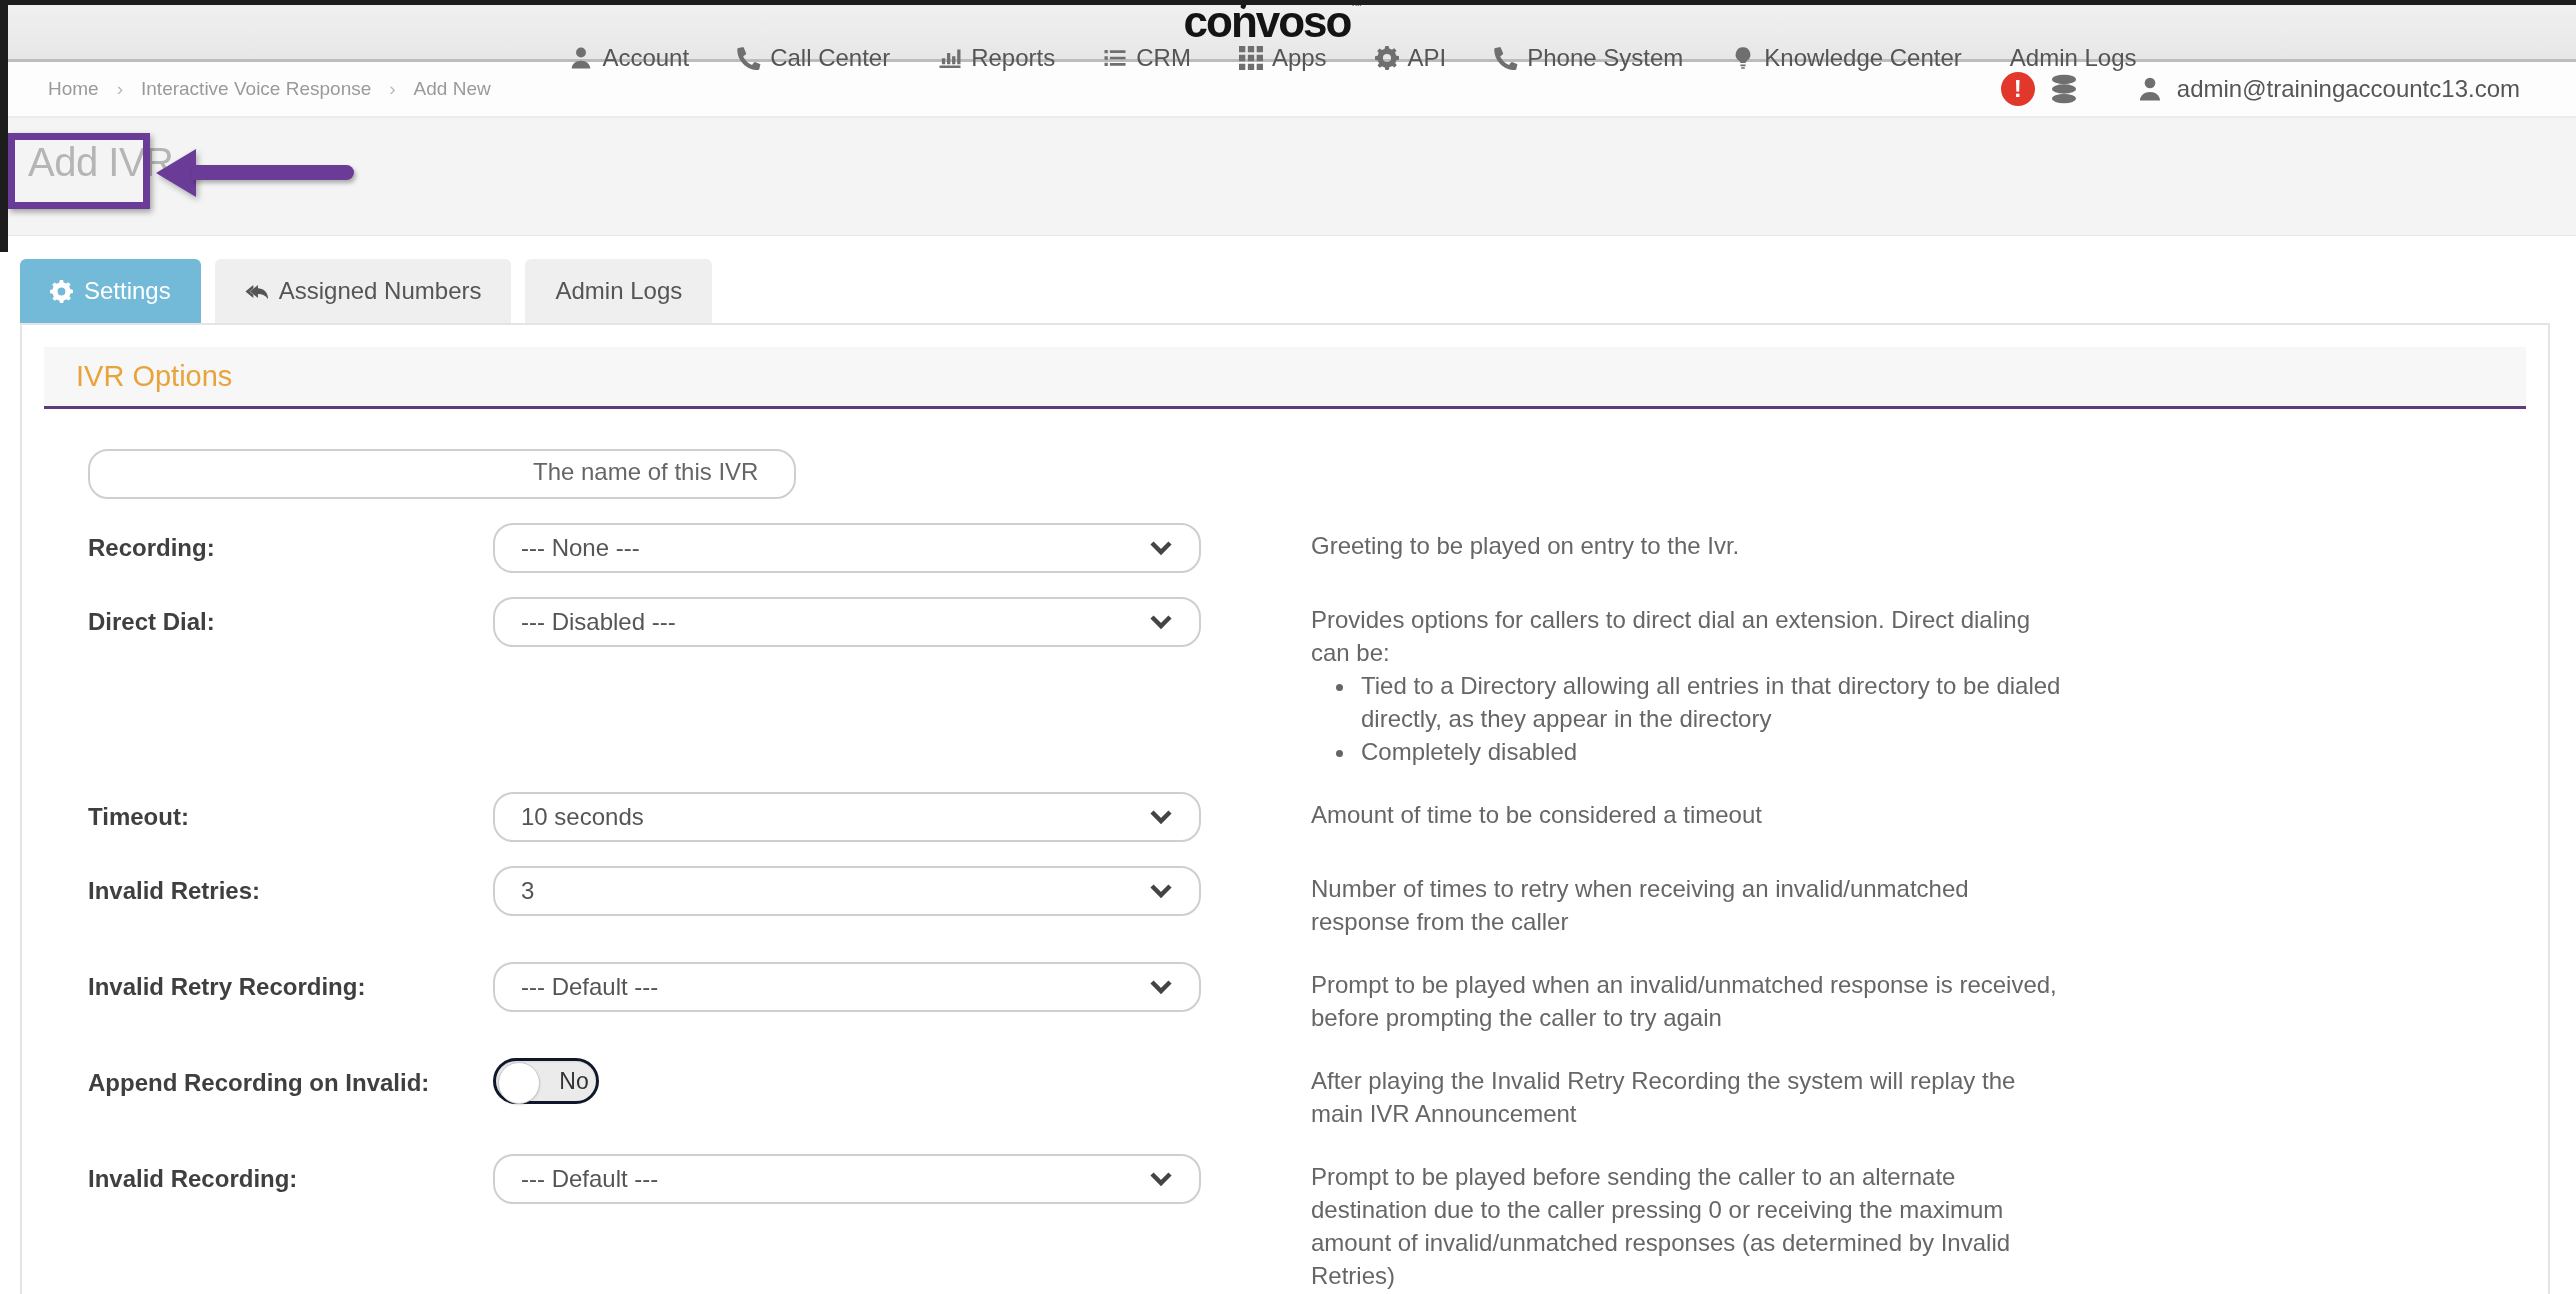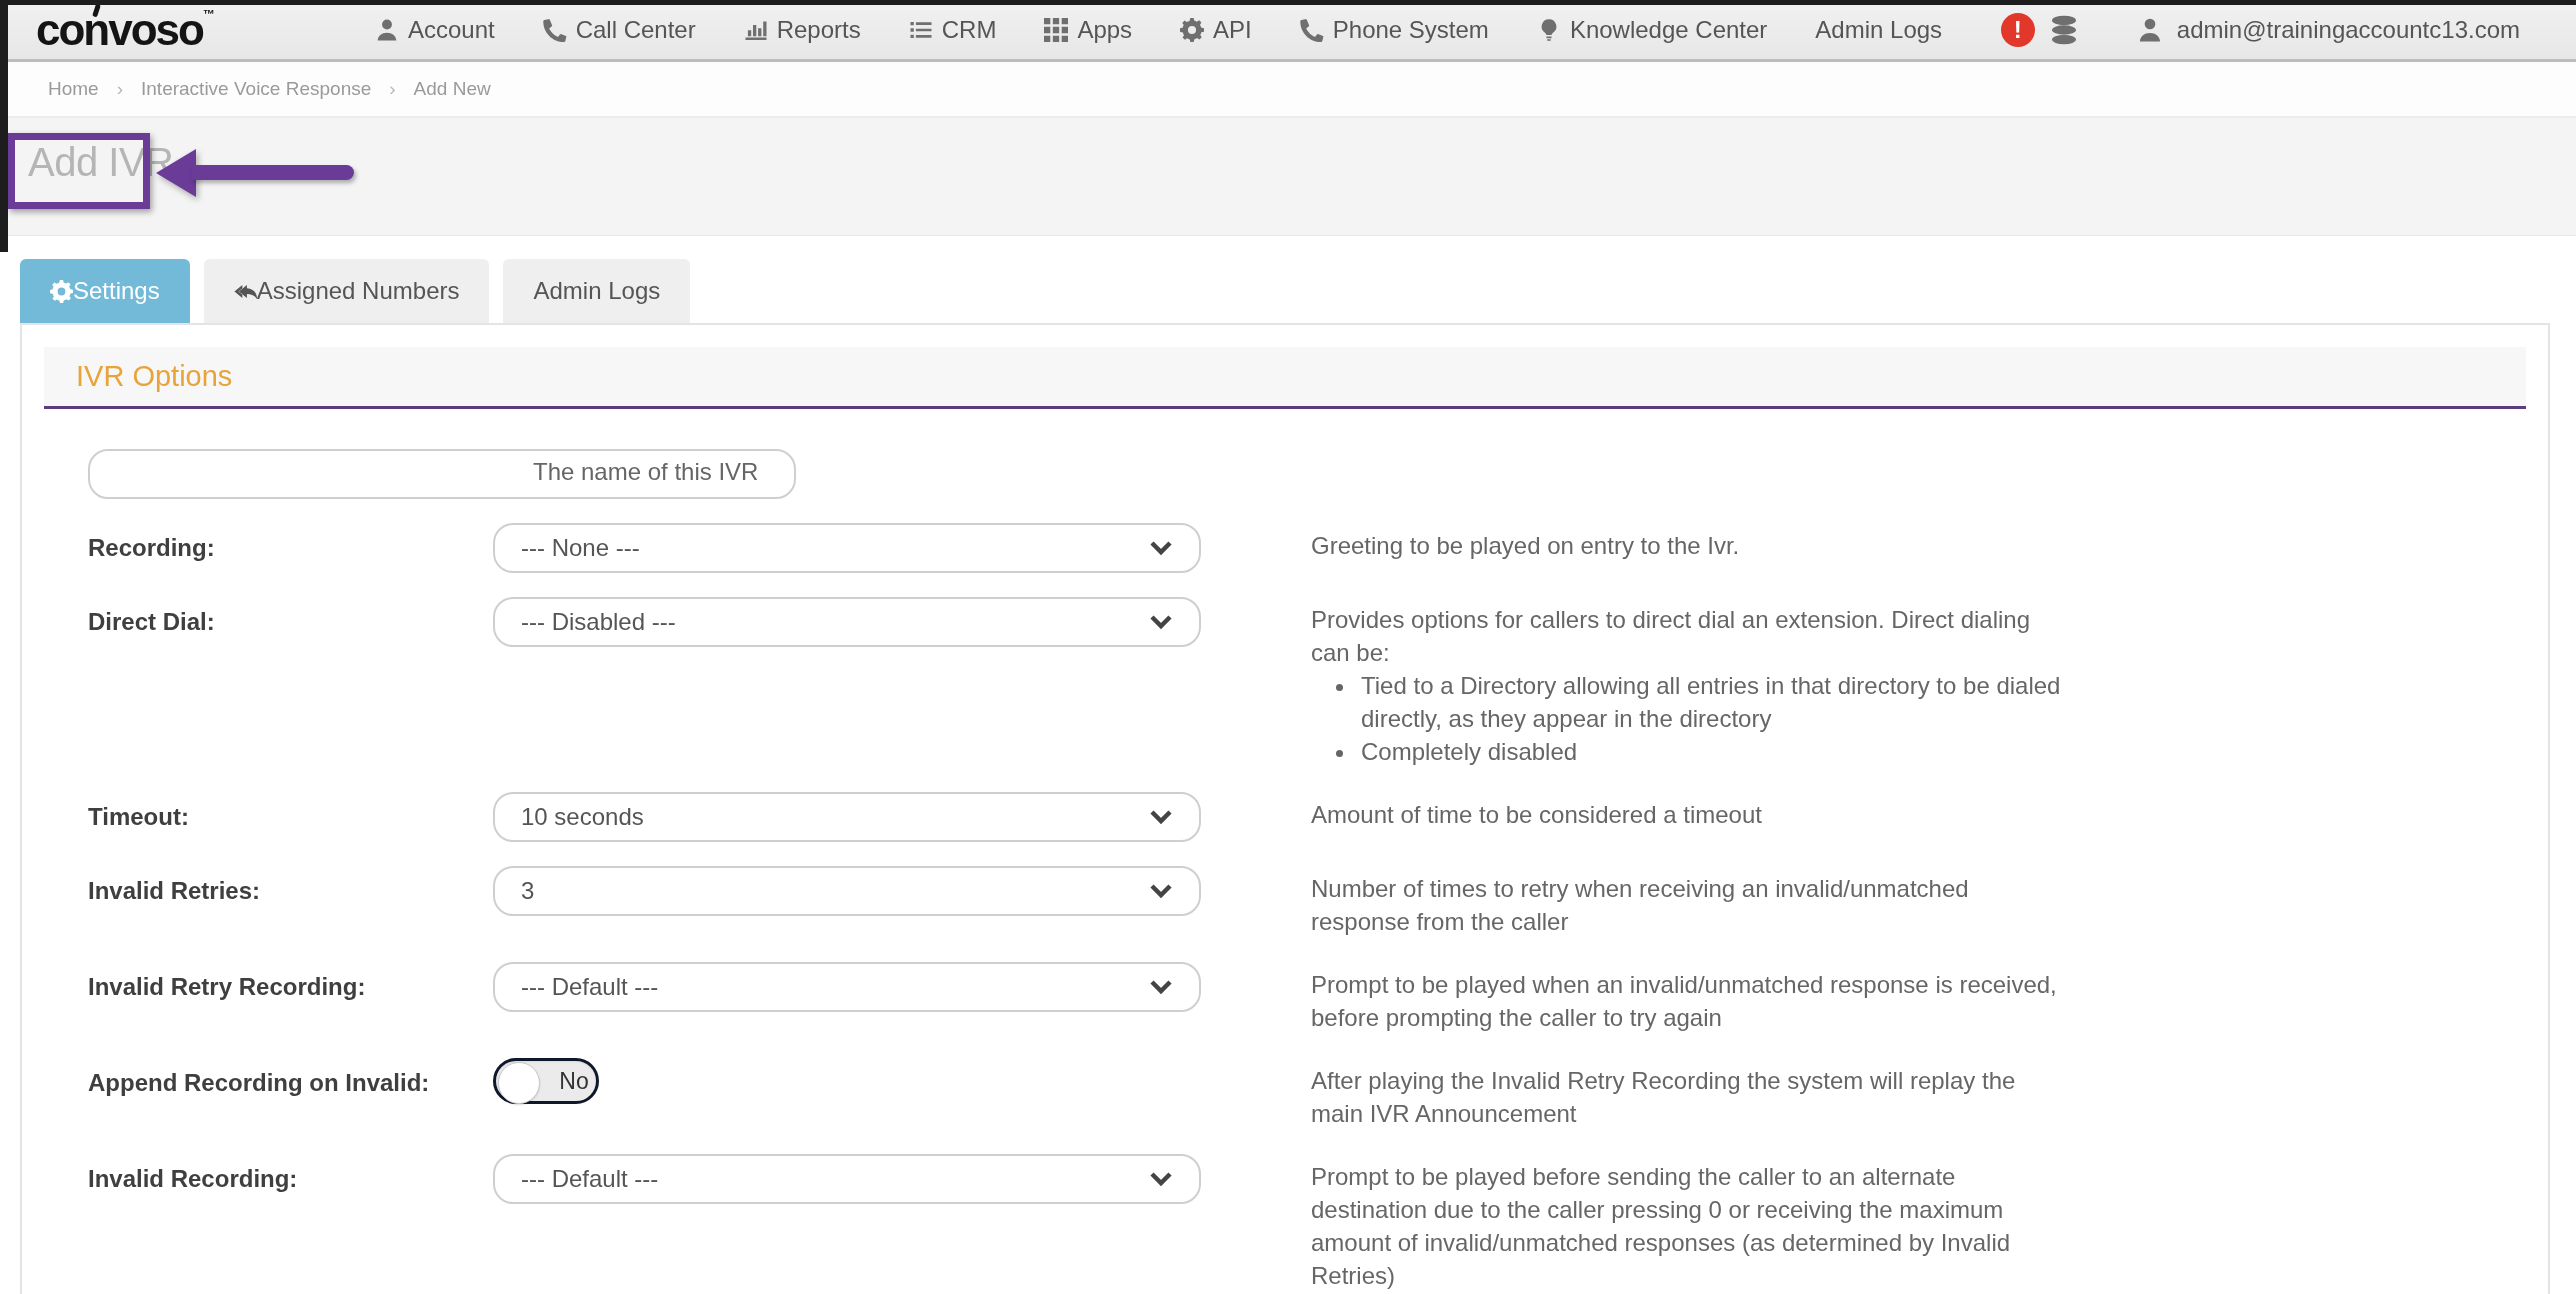--- a/index.html
+++ b/index.html
@@ -9,21 +9,21 @@
     background:#ffffff; color:#444; position:relative;
   }
   
   .edge-top { position:absolute; top:0; left:0; width:100%; height:5px; background:#1d1d1d; z-index:60; }
   .edge-left { position:absolute; top:0; left:0; width:8px; height:252px; background:#1d1d1d; z-index:60; }
 
   
   .navbar {
     height:62px; background:linear-gradient(#f1f1f1,#e7e7e7);
     border-bottom:3px solid #bcbcbc;
-    display:flex; align-items:center; padding:0 56px 0 36px;
+    display:flex; align-items:center; padding:0 56px 0 36px;flex-direction:column;
   }
   .logo { font-size:44px; font-weight:800; letter-spacing:-2px; color:#141414; position:relative; line-height:1; padding-right:10px; }
   .logo .tick { position:absolute; top:-4px; left:58px; width:5px; height:13px; background:#141414; transform:rotate(18deg); border-radius:2px; }
   .logo .tm { font-size:12px; font-weight:700; vertical-align:top; letter-spacing:0; }
   .nav-menu { display:flex; align-items:center; gap:48px; margin-left:150px; }
   .nav-item { display:flex; align-items:center; gap:9px; font-size:24px; color:#555; cursor:pointer; white-space:nowrap; }
   .nav-item svg { width:24px; height:24px; fill:#6f6f6f; }
   .nav-right { margin-left:auto; display:flex; align-items:center; gap:14px; }
   .alert-badge { width:34px; height:34px; border-radius:50%; background:#e2382c; color:#fff;
     display:flex; align-items:center; justify-content:center; font-size:24px; font-weight:700; }
@@ -43,21 +43,21 @@
   .anno-box { position:absolute; left:8px; top:15px; width:142px; height:76px;
     border:7px solid #6a3b97; box-shadow:2px 3px 6px rgba(0,0,0,.35); z-index:40; }
   .anno-arrow-head { position:absolute; left:156px; top:31px; width:0; height:0; z-index:40;
     border-top:24px solid transparent; border-bottom:24px solid transparent; border-right:40px solid #6a3b97;
     filter:drop-shadow(2px 3px 3px rgba(0,0,0,.3)); }
   .anno-arrow-shaft { position:absolute; left:192px; top:47px; width:162px; height:15px; background:#6a3b97;
     border-radius:0 8px 8px 0; box-shadow:2px 3px 4px rgba(0,0,0,.3); z-index:40; }
 
   
   .tabs { display:flex; gap:14px; margin:23px 0 0 20px; }
-  .tab { height:64px; display:flex; align-items:center; padding:0 30px;
+  .tab { height:64px; display:flex; align-items:center; gap:11px; padding:0 30px;
     background:#efefef; color:#555; font-size:24px; border-radius:6px 6px 0 0; cursor:pointer; }
   .tab svg { width:23px; height:23px; fill:#555; }
   .tab.active { background:#73b9d8; color:#fff; }
   .tab.active svg { fill:#fff; }
 
   
   .panel { margin-left:20px; width:2530px; background:#fff; border:2px solid #e4e4e4; min-height:980px; padding:22px; }
   .panel-header { background:#f7f7f7; border-bottom:3px solid #5b3c7e; height:62px;
     display:flex; align-items:center; padding-left:32px; }
   .panel-header .section-title { color:#e8a33b; font-size:29px; }

